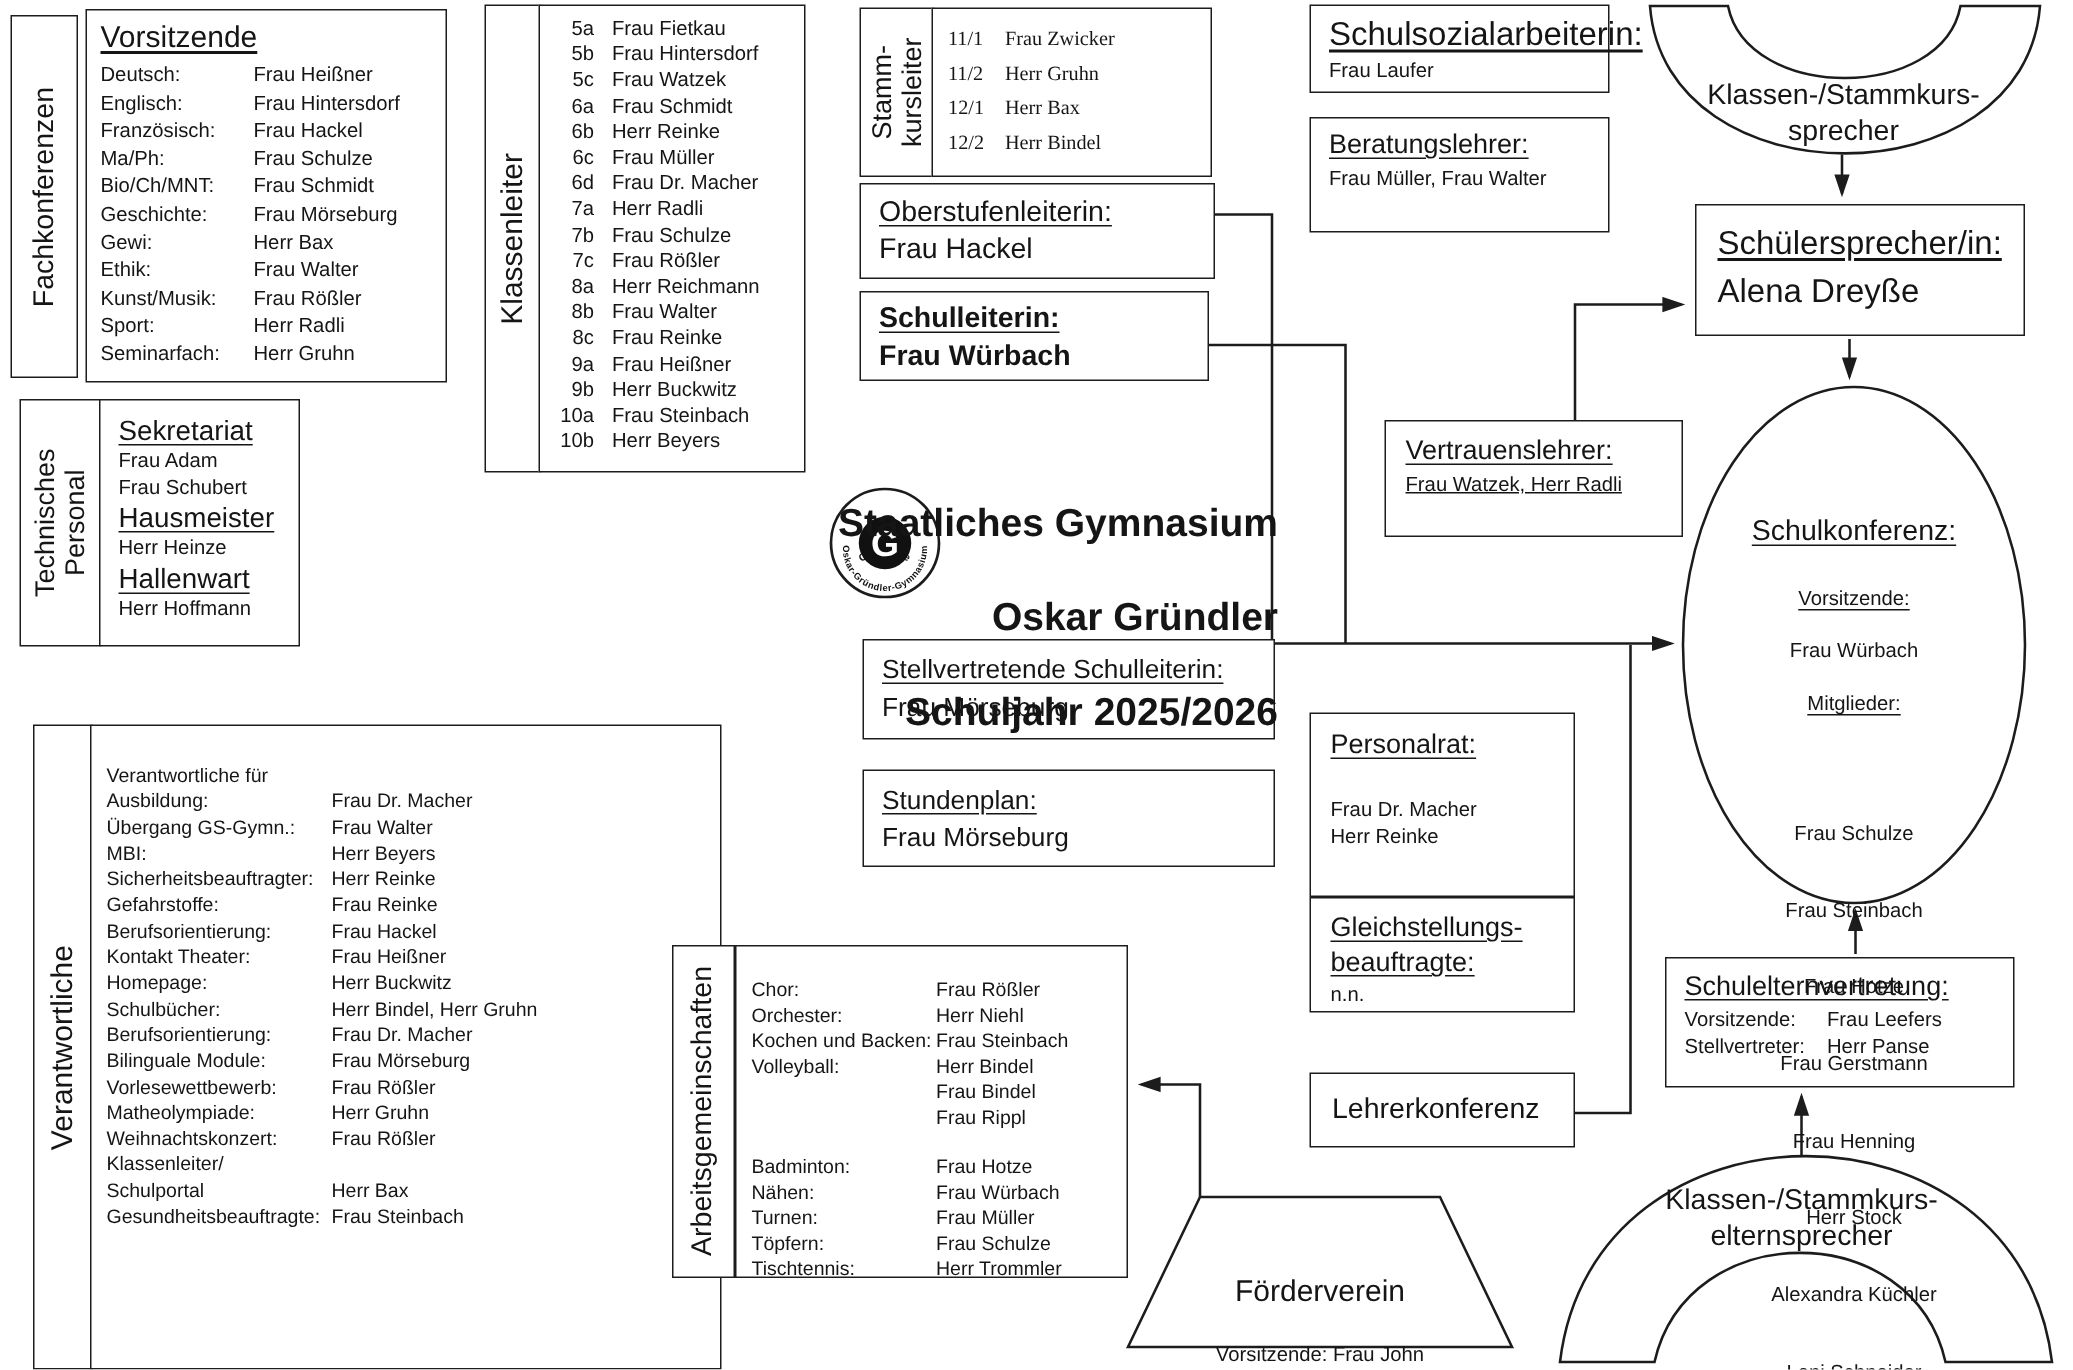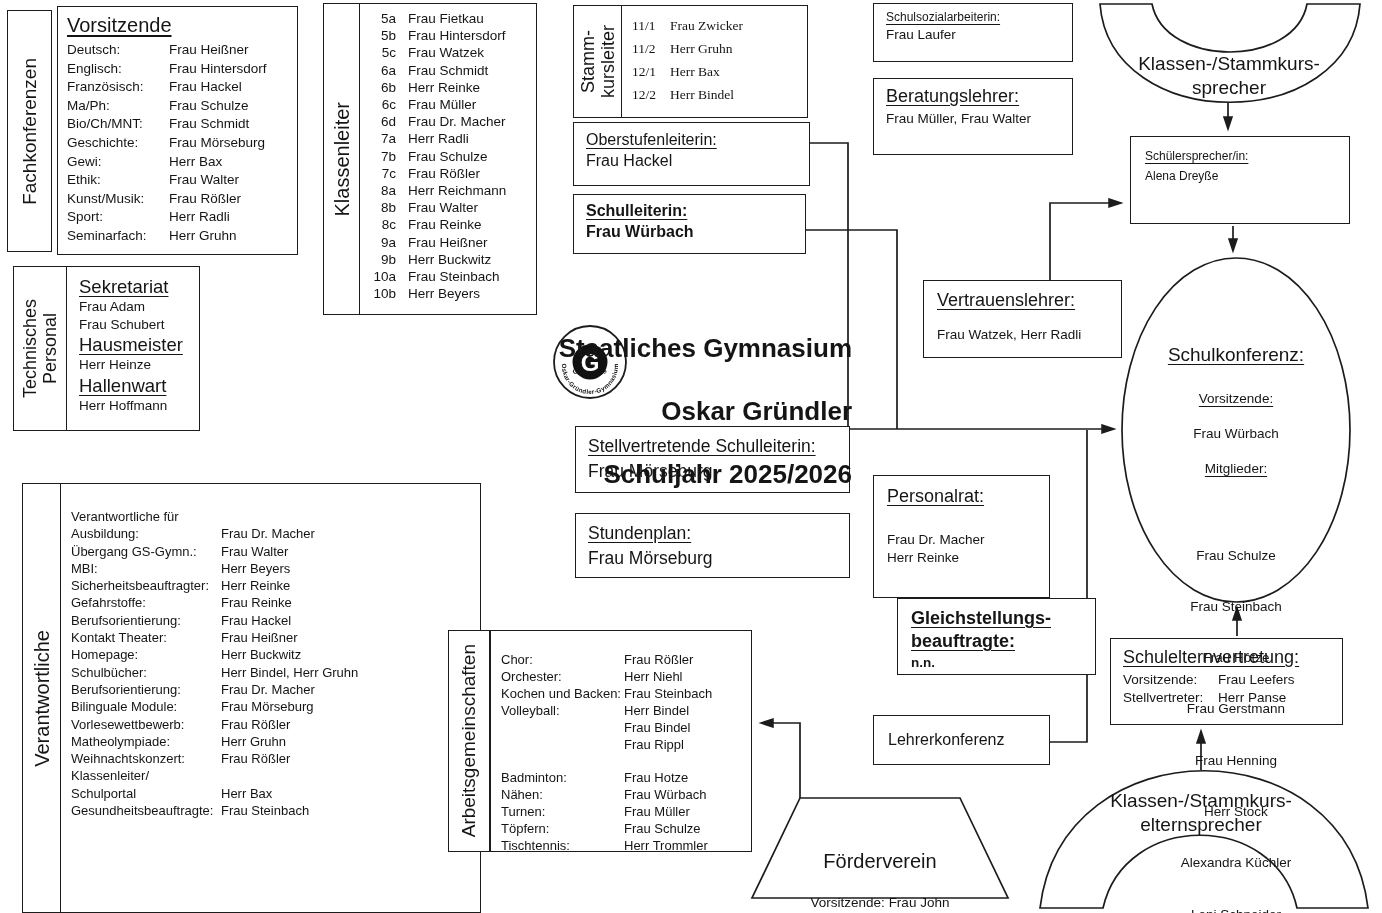--- a/index.html
+++ b/index.html
@@ -29,24 +29,24 @@
   .klass-rows .r { font-size:13.5px; line-height:17.2px; }
   .klass-rows .num { flex:0 0 36px; text-align:right; }
   .klass-rows .val { margin-left:12px; }
 
   
   .stamm-main { padding:8px 0 0 10px;font-family:Liberation Serif, serif; }
   .stamm-rows .r { font-size:13.5px; line-height:23px; }
   .stamm-rows .num { flex:0 0 38px; }
 
   
-  .h17 { font-size:12px; }
+  .h17 { font-size:22px; }
   .h175 { font-size:17.5px; }
   .h18 { font-size:18px; }
-  .h19 { font-size:16px; }
+  .h19 { font-size:19px; }
   .body13 { font-size:13.5px; }
 
   
   .tech-main { padding:8px 0 0 12px; }
   .tech-h { font-size:18.5px; line-height:23px; }
   .tech-n { font-size:13.5px; line-height:17.5px; }
 
   
   .ver-main { padding:24px 0 0 10px; }
   .ver-rows .r, .ver-intro { font-size:13px; line-height:17.3px; }
@@ -321,21 +321,21 @@
 
 <div class="txt arc-label" style="left:1103px; top:52px; width:252px;">Klassen-/Stammkurs-
 sprecher</div>
 <div class="box" style="left:1130px; top:136px; width:220px; height:88px; padding:12px 14px;">
   <div class="h17 u">Schülersprecher/in:</div>
   <div class="h17" style="margin-top:6px;">Alena Dreyße</div>
 </div>
 
 <div class="box" style="left:923px; top:280px; width:199px; height:78px; padding:9px 13px;">
   <div class="h18 u">Vertrauenslehrer:</div>
-  <div class="body13" style="margin-top:16px;">Frau Watzek, Herr Radli</div>
+  <div class="body13" style="margin-top:4px;text-decoration:underline;">Frau Watzek, Herr Radli</div>
 </div>
 
 <div class="txt konf" style="left:1121px; top:326px; width:230px;">
   <div class="kh u">Schulkonferenz:</div>
   <div class="kl u">Vorsitzende:</div>
   <div class="kl">Frau Würbach</div>
   <div class="kl u">Mitglieder:</div>
   <div class="kl">
     
   
@@ -390,21 +390,21 @@
 
 <div class="box" style="left:873px; top:475px; width:177px; height:123px; padding:10px 13px;">
   <div class="h18 u">Personalrat:</div>
   <div class="body13" style="margin-top:24px; line-height:17.5px;">
 
       <div>Frau Dr. Macher</div>
 
       <div>Herr Reinke</div>
     </div>
 </div>
-<div class="box" style="left:897px; top:598px; width:199px; height:77px; padding:8px 13px;font-weight:bold;">
+<div class="box" style="left:873px; top:598px; width:177px; height:77px; padding:8px 13px;">
   <div class="h18 u" style="white-space:pre-line; line-height:23px;">Gleichstellungs-
 beauftragte:</div>
   <div class="body13" style="margin-top:2px;">n.n.</div>
 </div>
 
 <div class="box side" style="left:22px; top:483px; width:40px; height:430px;">
   <div class="vert" style="font-size:20px;">Verantwortliche</div>
 </div>
 <div class="box ver-main" style="left:60px; top:483px; width:421px; height:430px;">
   <div class="ver-intro">Verantwortliche für</div>

